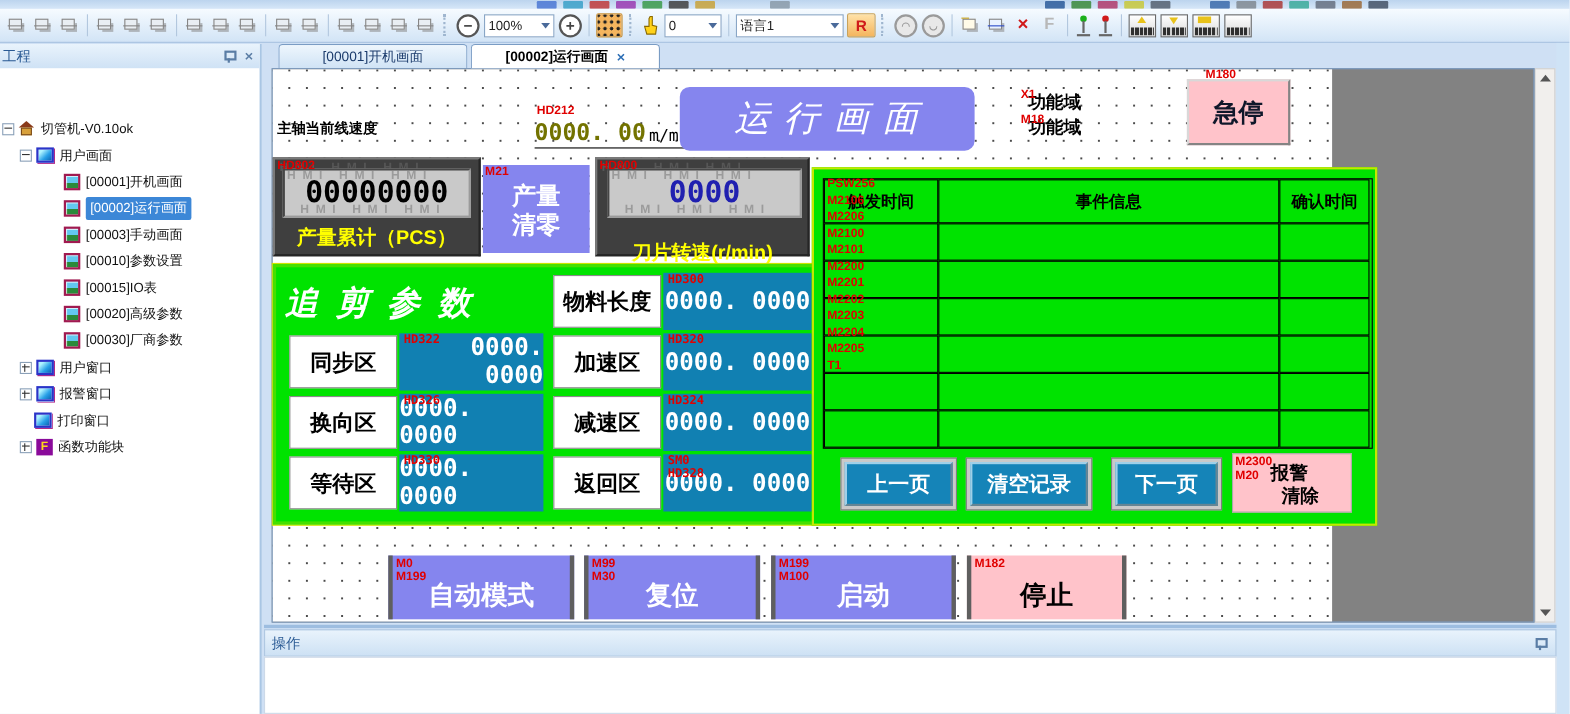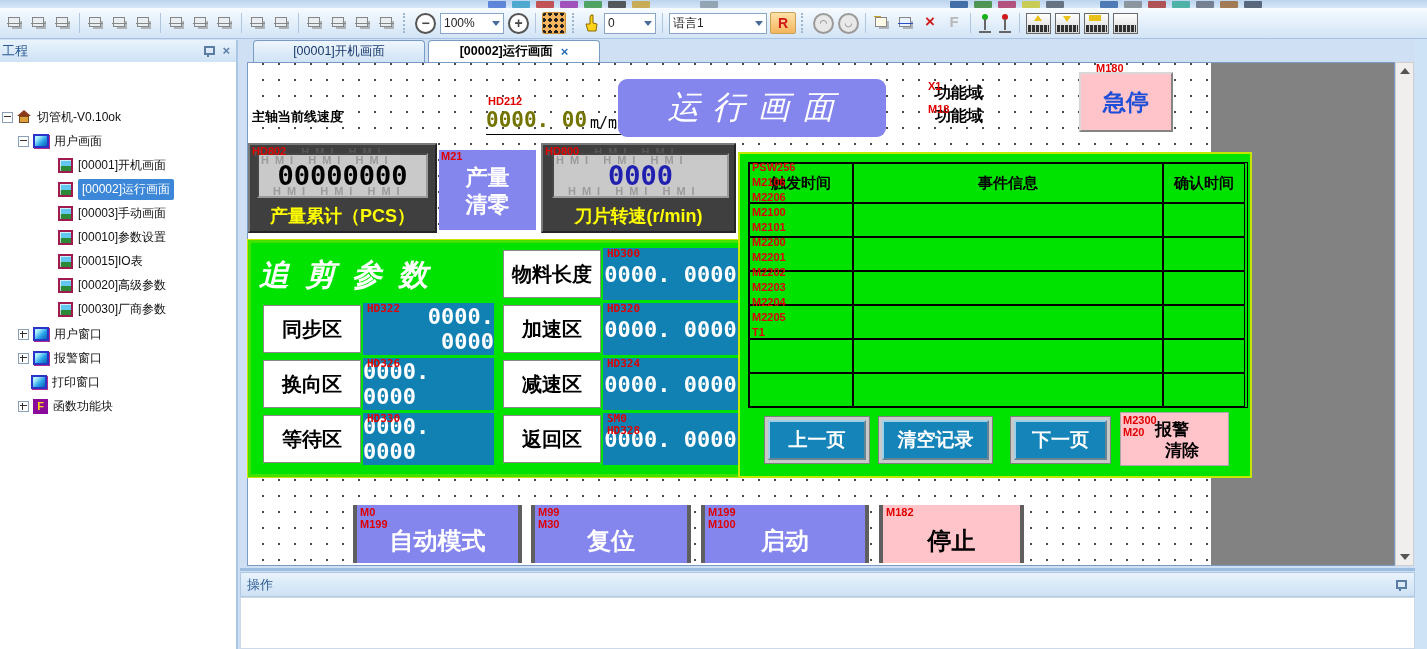--- a/index.html
+++ b/index.html
@@ -355,21 +355,21 @@
     <div class="abs" style="left:684px;top:18px;height:20px;">
       <span class="addr" style="left:-4px;top:0px;">X1</span>
       <span style="position:relative;left:3px;top:2px;font-size:16px;font-weight:bold;color:#000;">功能域</span>
     </div>
     <div class="abs" style="left:684px;top:41px;height:20px;">
       <span class="addr" style="left:-4px;top:0px;">M18</span>
       <span style="position:relative;left:3px;top:2px;font-size:16px;font-weight:bold;color:#000;">功能域</span>
     </div>
 
     <div class="addr" style="left:848px;top:0px;">M180</div>
-    <div class="pinkbtn" style="left:831px;top:9px;width:94px;height:60px;border:2px outset #d8d8d8;display:flex;align-items:center;justify-content:center;font-size:23px;font-weight:bold;color:#1d4ed8;">急停</div>
+    <div class="pinkbtn" style="left:831px;top:9px;width:94px;height:60px;border:2px outset #d8d8d8;display:flex;align-items:center;justify-content:center;font-size:23px;font-weight:bold;color:#0f172a;">急停</div>
 
     <div class="frame" style="left:0px;top:80px;width:189px;height:90px;">
       <span class="addr" style="left:2px;top:1px;z-index:6;">HD802</span>
       <span class="wm" style="left:4px;top:1px;">HMI HMI HMI</span>
       <div class="disp" style="left:7px;top:8px;width:171px;height:45px;">
         <span class="wm" style="left:2px;top:-1px;">HMI HMI HMI</span>
         <span class="wm" style="left:14px;bottom:-1px;">HMI HMI HMI</span>
         <span class="mono" style="font-size:27px;font-weight:bold;color:#000;position:relative;z-index:2;">00000000</span>
       </div>
       <div class="ylbl" style="top:59px;">产量累计（PCS）</div>
@@ -384,21 +384,21 @@
     </div>
 
     <div class="frame" style="left:293px;top:80px;width:195px;height:90px;">
       <span class="addr" style="left:2px;top:1px;z-index:6;">HD800</span>
       <span class="wm" style="left:4px;top:1px;">HMI HMI HMI</span>
       <div class="disp" style="left:9px;top:8px;width:177px;height:45px;">
         <span class="wm" style="left:2px;top:-1px;">HMI HMI HMI</span>
         <span class="wm" style="left:14px;bottom:-1px;">HMI HMI HMI</span>
         <span class="mono" style="font-size:27px;font-weight:bold;color:#2020b0;position:relative;z-index:2;">0000</span>
       </div>
-      <div class="ylbl" style="top:59px;">刀片转速(r/min)</div>
+      <div class="ylbl" style="top:72px;">刀片转速(r/min)</div>
     </div>
 
     <div class="gpanel" style="left:0px;top:177px;width:493px;height:237px;border:3px solid #46e000;outline:1px solid #cde400;">
       <div class="abs" style="left:8px;top:6px;width:238px;height:52px;color:#fff;font-size:30px;font-style:italic;font-weight:bold;letter-spacing:4px;display:flex;align-items:center;">追 剪 参 数</div>
 
       <div class="wlabel" style="left:252px;top:7px;width:98px;height:48px;">物料长度</div>
       <div class="vbox mono" style="left:352px;top:5px;width:135px;height:52px;">
         <span class="addr" style="left:4px;top:0px;">HD300</span>
         <span>0000. 0000</span>
       </div>

